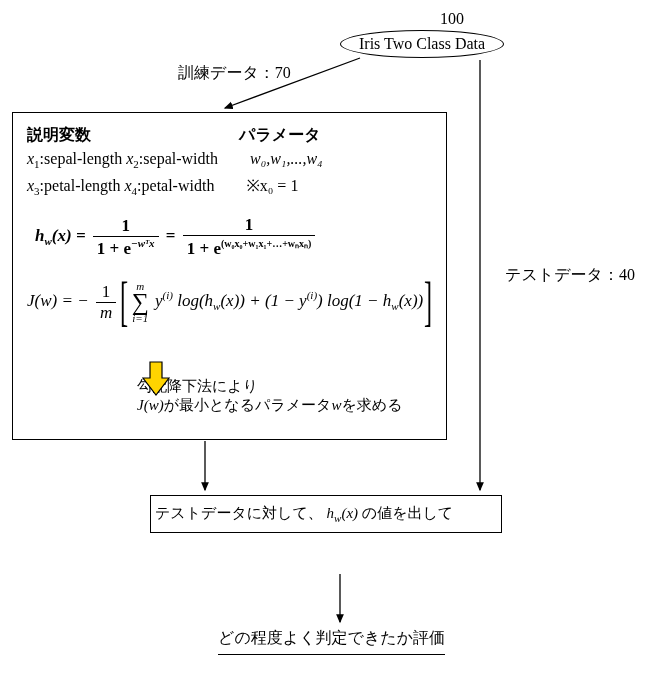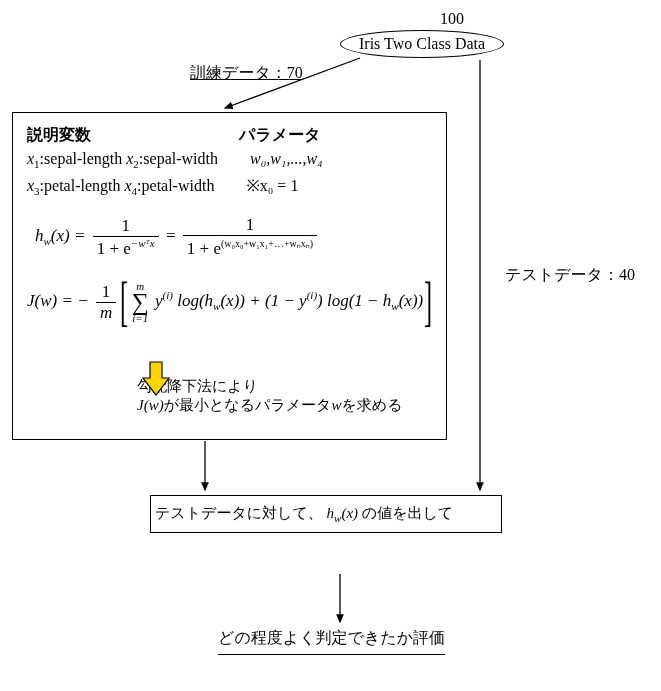--- a/index.html
+++ b/index.html
@@ -26,21 +26,21 @@
     .main-box {
       border: 1.5px solid black;
       padding: 12px 14px 14px 14px;
     }
     .h-row { display: flex; gap: 70px; font-size: 16px; font-weight: bold; }
     .vars { font-size: 16px; margin-top: 4px; }
     .vars .sub, sub { font-size: 11px; vertical-align: sub; }
     .vars .sup, sup { font-size: 11px; vertical-align: super; margin-top: 29px; }
     .it { font-style: italic; font-family: "Times New Roman", serif; }
     .eq { font-size: 17px; font-family: "Times New Roman", serif; }
-    .eq-block { margin-top: 18px; }
+    .eq-block { margin-top: 18px; font-weight: bold; }
     .frac {
       display: inline-flex;
       flex-direction: column;
       align-items: center;
       vertical-align: middle;
       margin: 0 3px;
     }
     .frac .num { padding: 0 4px; }
     .frac .den { border-top: 1.2px solid black; padding: 0 4px; }
     .bigbracket {
@@ -94,21 +94,21 @@
 
   <line x1="360" y1="58" x2="225" y2="108" class="thinline" marker-end="url(#arr)"></line>
 
   <line x1="480" y1="60" x2="480" y2="490" class="thinline" marker-end="url(#arr)"></line>
 
   <line x1="205" y1="441" x2="205" y2="490" class="thinline" marker-end="url(#arr)"></line>
 
   <line x1="340" y1="574" x2="340" y2="622" class="thinline" marker-end="url(#arr)"></line>
 </svg>
 
-<div class="abs edge-label" style="left:190px; top:63px;text-decoration:underline;">訓練データ：70</div>
+<div class="abs edge-label" style="left:178px; top:63px;">訓練データ：70</div>
 <div class="abs edge-label" style="left:505px; top:265px;">テストデータ：40</div>
 
 <div class="abs main-box" style="left:12px; top:112px; width:435px; height:328px;">
   <div class="h-row">
     <span>説明変数</span>
     <span style="margin-left:78px;">パラメータ</span>
   </div>
   <div class="vars">
     <span class="it">x</span><sub>1</sub><span>:sepal-length </span>
     <span class="it">x</span><sub>2</sub><span>:sepal-width</span>

